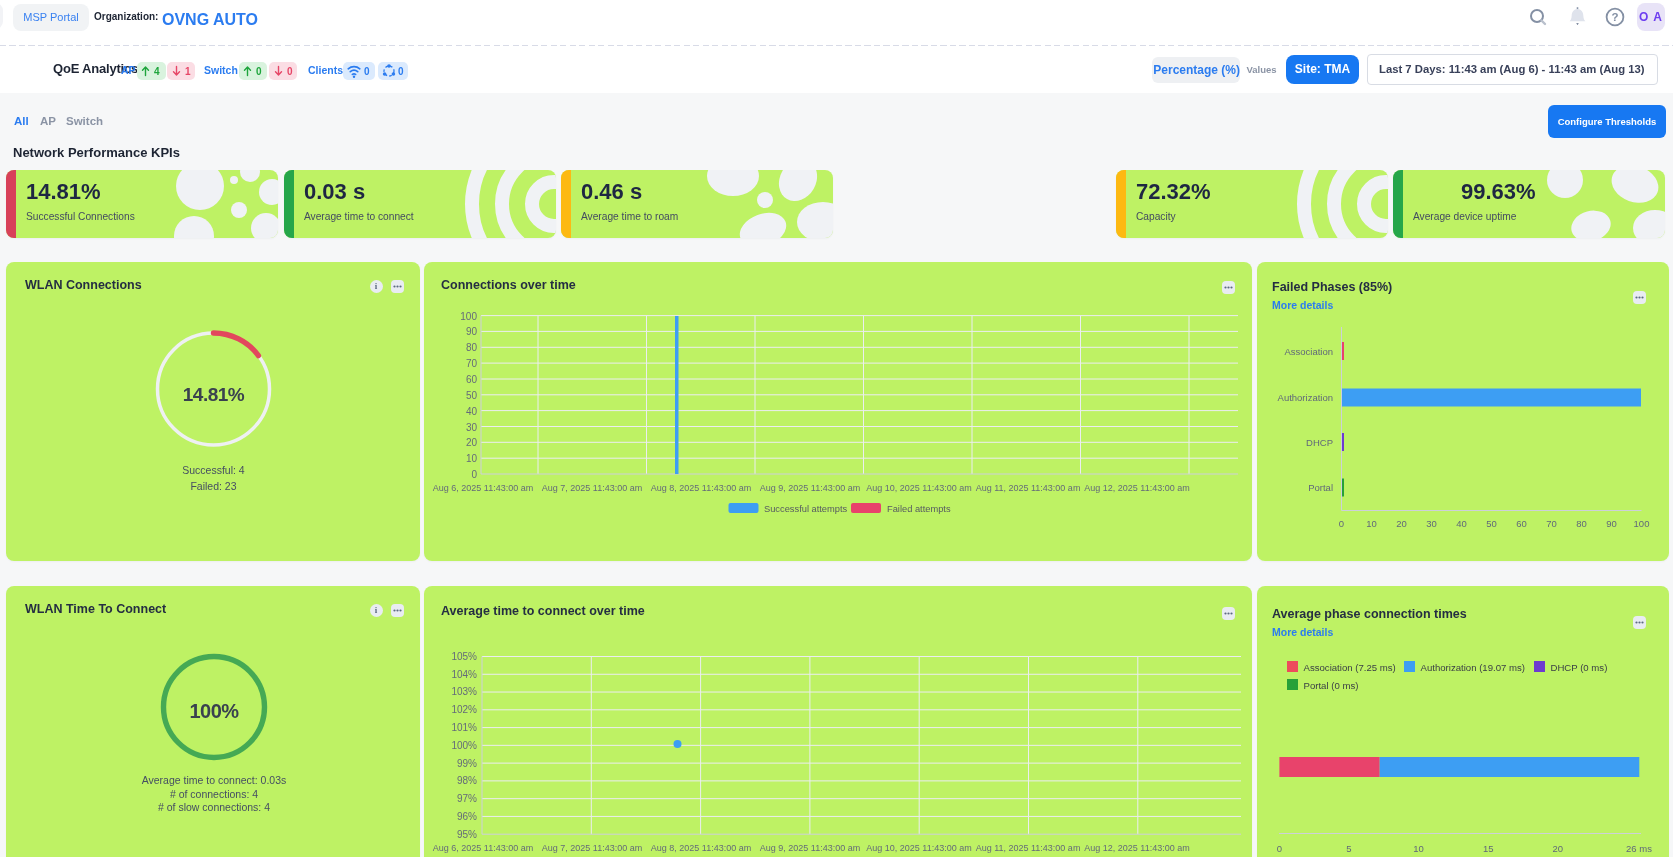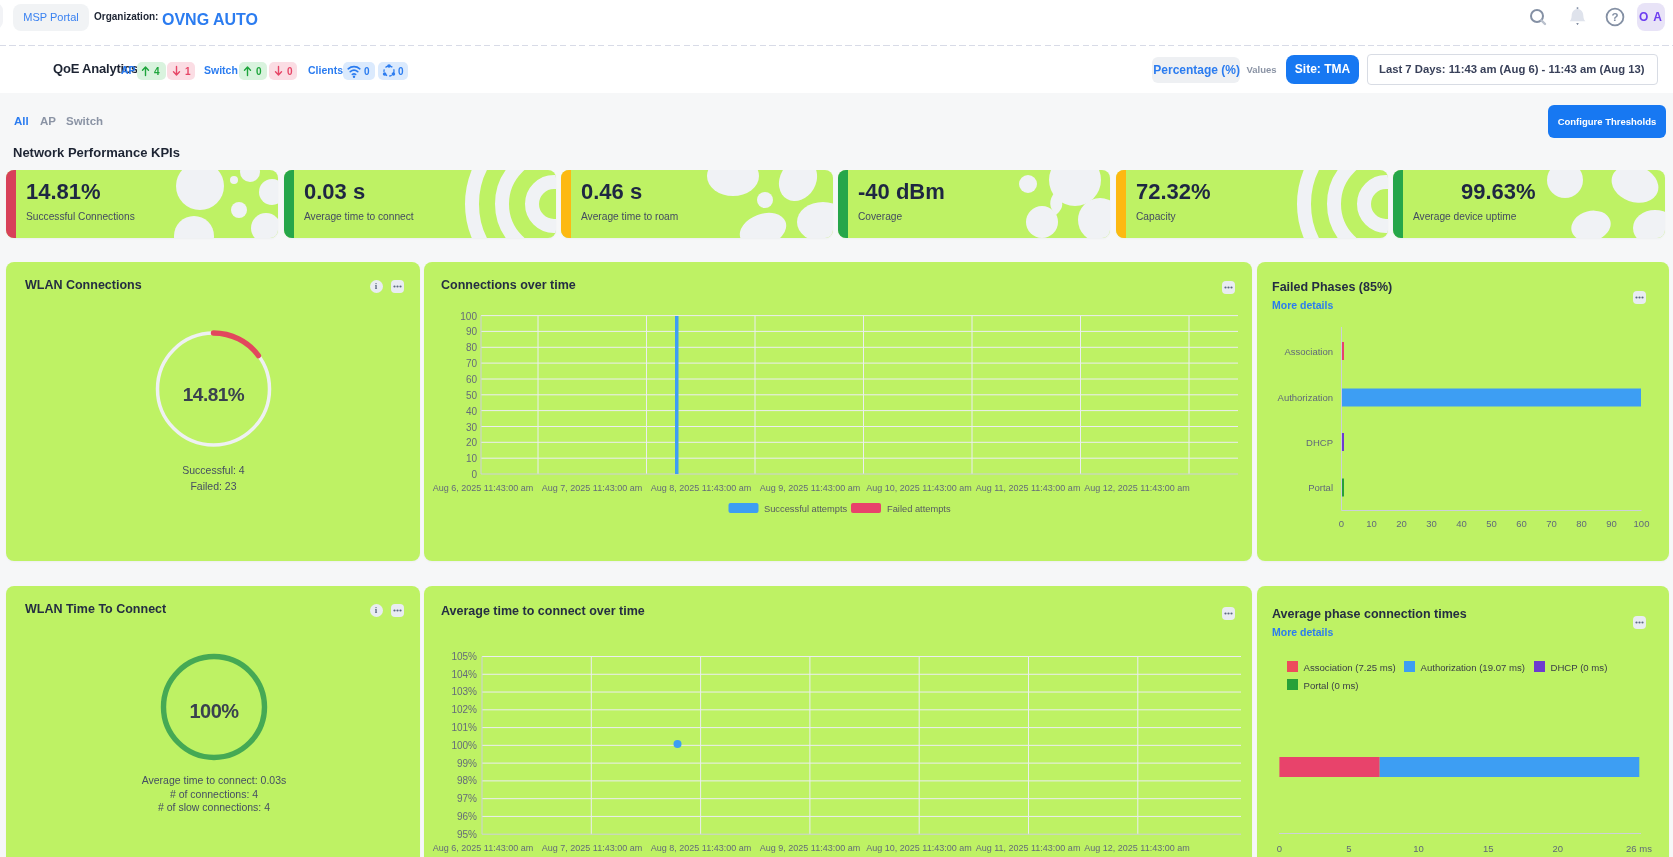--- a/index.html
+++ b/index.html
@@ -122,32 +122,20 @@
   <div class="abs" style="left:0;top:0;width:10px;height:68px;background:#fdb912;"></div>
   <svg class="abs" style="right:0;top:0;" width="160" height="68" viewBox="0 0 160 68" fill="#f0f2f5">
     <ellipse cx="60" cy="6" rx="26" ry="20"></ellipse>
         <ellipse cx="125" cy="10" rx="18" ry="22" transform="rotate(30 125 10)"></ellipse>
         <ellipse cx="150" cy="52" rx="26" ry="20"></ellipse>
         <ellipse cx="90" cy="60" rx="24" ry="16" transform="rotate(-20 90 60)"></ellipse>
         <circle cx="92" cy="30" r="8"></circle>
   </svg>
   <div class="abs" style="left:20px;top:9px;font-size:22px;font-weight:bold;color:#1e2742;">0.46 s</div>
   <div class="abs" style="left:20px;top:41px;font-size:10.2px;color:#434b61;">Average time to roam</div>
-</div>
-<div class="card" style="left:838px;top:170px;width:272px;height:68px;overflow:hidden;">
-  <div class="abs" style="left:0;top:0;width:10px;height:68px;background:#26a64a;"></div>
-  <svg class="abs" style="right:0;top:0;" width="140" height="68" viewBox="0 0 140 68" fill="#f0f2f5">
-    <circle cx="105" cy="10" r="26"></circle>
-        <circle cx="130" cy="50" r="22"></circle>
-        <circle cx="72" cy="52" r="16"></circle>
-        <circle cx="58" cy="14" r="9"></circle>
-        <path d="M85 22 Q99 34 86 45 Q75 34 85 22 Z"></path>
-  </svg>
-  <div class="abs" style="left:20px;top:9px;font-size:22px;font-weight:bold;color:#1e2742;">-40 dBm</div>
-  <div class="abs" style="left:20px;top:41px;font-size:10.2px;color:#434b61;">Coverage</div>
 </div>
 <div class="card" style="left:1116px;top:170px;width:272px;height:68px;overflow:hidden;">
   <div class="abs" style="left:0;top:0;width:10px;height:68px;background:#fdb912;"></div>
   <svg class="abs" style="right:0;top:0;" width="160" height="68" viewBox="0 0 160 68" fill="none" stroke="#f0f2f5">
     <circle cx="158" cy="34" r="22" stroke-width="14"></circle>
         <circle cx="158" cy="34" r="52" stroke-width="14"></circle>
         <circle cx="158" cy="34" r="82" stroke-width="14"></circle>
   </svg>
   <div class="abs" style="left:20px;top:9px;font-size:22px;font-weight:bold;color:#1e2742;">72.32%</div>
   <div class="abs" style="left:20px;top:41px;font-size:10.2px;color:#434b61;">Capacity</div>

